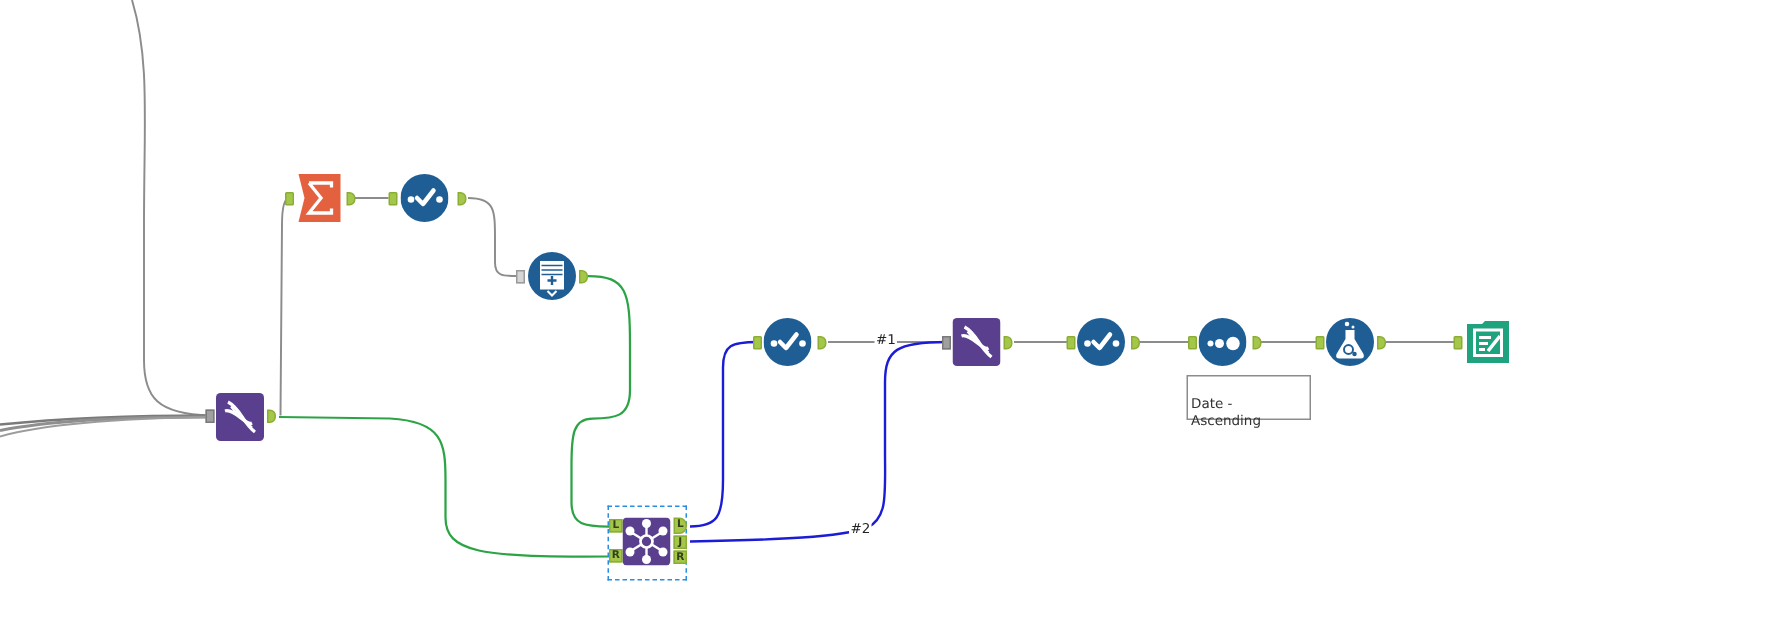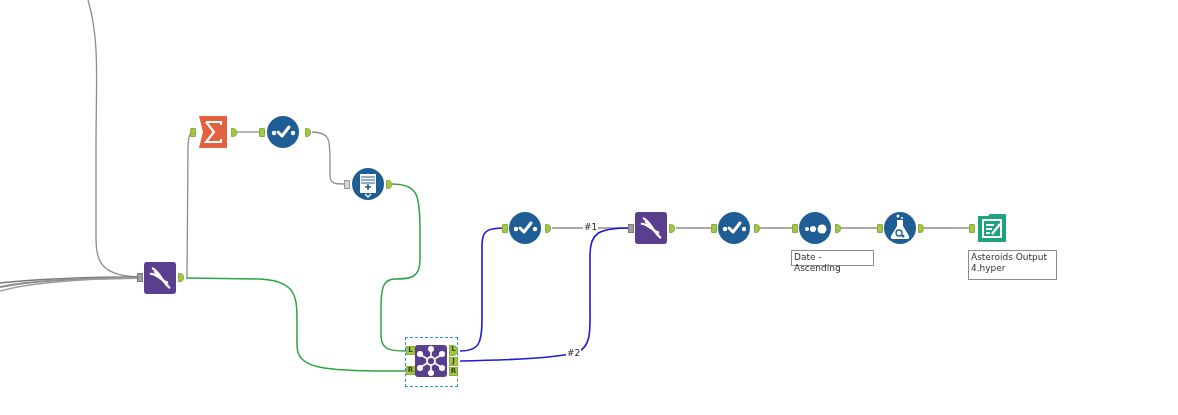--- a/index.html
+++ b/index.html
@@ -7,21 +7,21 @@
          font-family: "DejaVu Sans", sans-serif; }
   #canvas { position: absolute; left: 0; top: 0; width: 1178px; height: 415px; }
   .tool { position: absolute; width: 32px; height: 32px; }
   .tool svg { width: 32px; height: 32px; display: block; }
   .anchor { position: absolute; width: 6px; height: 9px; background: #a4c64a; border: 1px solid #8aae34; box-sizing: border-box; }
   .anchor.in { border-radius: 1px; }
   .anchor.out { border-radius: 0 4px 4px 0; }
   .anchor.gray { background: #d6d6d6; border-color: #9a9a9a; }
   .anchor.gray-out { background: #a0a0a0; border-color: #7a7a7a; }
   .ann { position: absolute; background: #fff; border: 1px solid #8c8c8c; font-size: 9px; line-height: 11px;
-         color: #333; padding: 1px 2px; box-sizing: border-box; white-space: pre-wrap;
+         color: #333; padding: 14px 2px; box-sizing: border-box; white-space: pre-wrap;
          font-family: "DejaVu Sans", sans-serif; }
   .conn-label { position: absolute; font-size: 9px; color: #222; background: #fff; padding: 0 1px; line-height: 10px;
                 font-family: "DejaVu Sans", sans-serif; }
   .join-anchor { position: absolute; width: 9px; height: 9px; background: #a4c64a; border: 1px solid #8aae34;
                  box-sizing: border-box; font-size: 7px; line-height: 7px; text-align: center; color: #33401a;
                  font-weight: bold; font-family: "DejaVu Sans", sans-serif; }
   .selbox { position: absolute; border: 1px dashed #2a8de0; box-sizing: border-box; }
 </style>
 </head>
 <body>
@@ -190,16 +190,14 @@
   <div class="tool" style="left:976px;top:212px;">
     <svg viewBox="0 0 32 32">
       <path d="M2 4 L12 4 L14 2 L30 2 L30 30 L2 30 Z" fill="#1fa37e"></path>
       <rect x="7" y="8" width="18" height="17" fill="none" stroke="#fff" stroke-width="2"></rect>
       <line x1="10" y1="13" x2="18" y2="13" stroke="#fff" stroke-width="2"></line>
       <line x1="10" y1="17" x2="16" y2="17" stroke="#fff" stroke-width="2"></line>
       <line x1="10" y1="21" x2="14" y2="21" stroke="#fff" stroke-width="2"></line>
       <path d="M16 22 L24 12" stroke="#fff" stroke-width="2.4"></path>
     </svg>
   </div>
-  <div class="ann" style="left:968px;top:250px;width:89px;height:30px;">Asteroids Output
-4.hyper</div>
 
 </div>
 
 </body></html>

